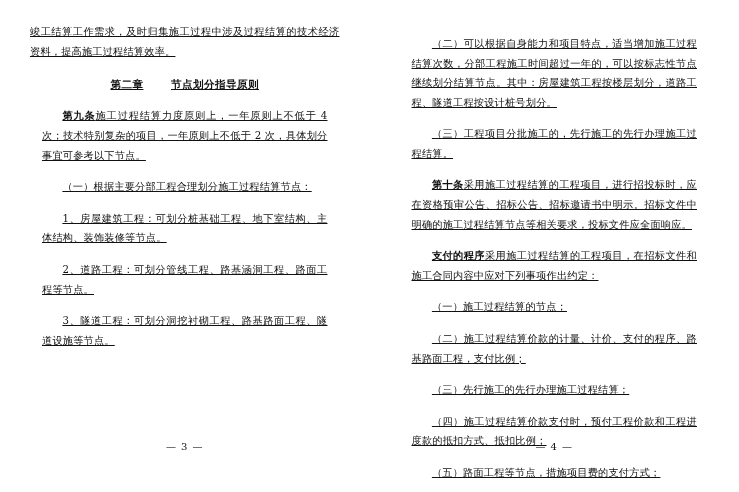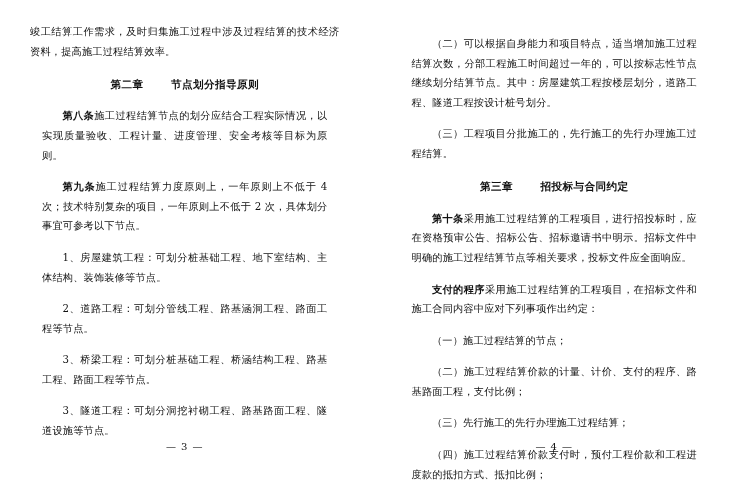--- a/index.html
+++ b/index.html
@@ -20,20 +20,21 @@
     height: 492px;
     display: flex;
     box-sizing: border-box;
   }
   .page {
     position: relative;
     width: 369.5px;
     height: 464px;
     box-sizing: border-box;
     padding: 22px 34px 0 16px;
+    text-decoration: underline;
   }
   .page.left {
     padding-left: 30px;
     padding-right: 30px;
   }
   .page.right {
     padding-left: 30px;
     padding-right: 30px;
   }
   .gutter {
@@ -95,48 +96,44 @@
 <div class="spread">
 
   <div class="page left">
 
     <p class="body-text para">竣工结算工作需求，及时归集施工过程中涉及过程结算的技术经济资料，提高施工过程结算效率。</p>
 
     <div class="chapter">
       <span class="ch-num">第二章</span><span class="ch-title">节点划分指导原则</span>
     </div>
 
-    <p class="body-text indent"><span class="art">第八条</span><span>施工过程结算节点的划分应结合工程实际情况，以实现质量验收、工程计量、进度管理、安全考核等目标为原则。</span></p>
 
     <p class="body-text indent"><span class="art">第九条</span><span>施工过程结算力度原则上，一年原则上不低于 4 次；技术特别复杂的项目，一年原则上不低于 2 次，具体划分事宜可参考以下节点。</span></p>
 
+    <p class="body-text indent">（一）根据主要分部工程合理划分施工过程结算节点：</p>
 
     <p class="body-text indent">1、房屋建筑工程：可划分桩基础工程、地下室结构、主体结构、装饰装修等节点。</p>
 
     <p class="body-text indent">2、道路工程：可划分管线工程、路基涵洞工程、路面工程等节点。</p>
 
-    <p class="body-text indent">3、桥梁工程：可划分桩基础工程、桥涵结构工程、路基工程、路面工程等节点。</p>
 
     <p class="body-text indent">3、隧道工程：可划分洞挖衬砌工程、路基路面工程、隧道设施等节点。</p>
 
 
     <div class="pagenum pg-left">— 3 —</div>
   </div>
 
   <div class="gutter"></div>
 
   <div class="page right">
 
     <p class="body-text indent">（二）可以根据自身能力和项目特点，适当增加施工过程结算次数，分部工程施工时间超过一年的，可以按标志性节点继续划分结算节点。其中：房屋建筑工程按楼层划分，道路工程、隧道工程按设计桩号划分。</p>
 
     <p class="body-text indent">（三）工程项目分批施工的，先行施工的先行办理施工过程结算。</p>
 
-    <div class="chapter">
-      <span class="ch-num">第三章</span><span class="ch-title">招投标与合同约定</span>
-    </div>
 
     <p class="body-text indent"><span class="art">第十条</span><span>采用施工过程结算的工程项目，进行招投标时，应在资格预审公告、招标公告、招标邀请书中明示。招标文件中明确的施工过程结算节点等相关要求，投标文件应全面响应。</span></p>
 
     <p class="body-text indent"><span class="art">支付的程序</span><span>采用施工过程结算的工程项目，在招标文件和施工合同内容中应对下列事项作出约定：</span></p>
 
     <p class="body-text indent">（一）施工过程结算的节点；</p>
 
     <p class="body-text indent">（二）施工过程结算价款的计量、计价、支付的程序、路基路面工程，支付比例；</p>
 
     <p class="body-text indent">（三）先行施工的先行办理施工过程结算；</p>

